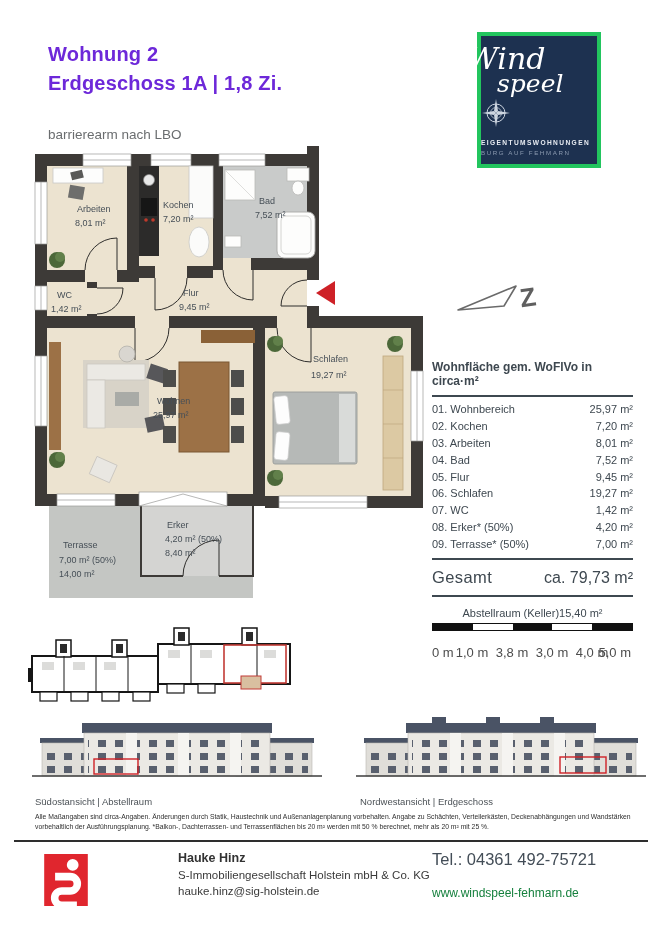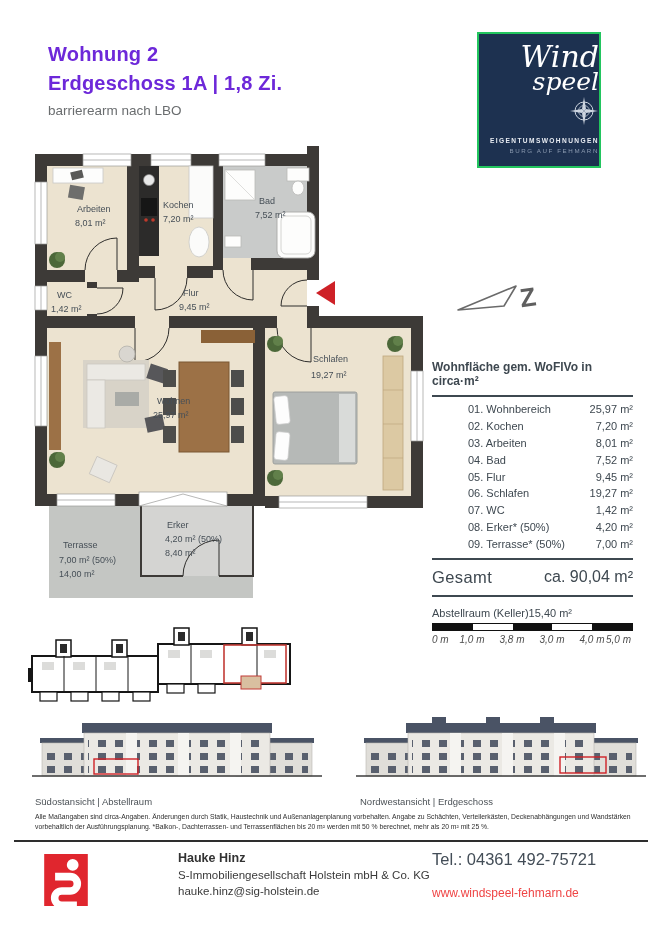--- a/index.html
+++ b/index.html
@@ -2,61 +2,61 @@
 <html><head>
 <meta charset="utf-8">
 <style>
   html,body{margin:0;padding:0;}
   body{width:662px;height:936px;background:#fff;font-family:"Liberation Sans",sans-serif;position:relative;overflow:hidden;}
   .abs{position:absolute;}
 
   
   .title-block{left:48px;top:40px;}
   .title-line{font-size:20px;font-weight:700;color:#6d28d9;line-height:29px;letter-spacing:.2px;}
-  .subtitle{font-size:13.5px;color:#6a6d6f;margin-top:5px;}
+  .subtitle{font-size:13.5px;color:#6a6d6f;margin-top:29px;}
 
   
-  .logo{left:477px;top:32px;width:124px;height:136px;background:#1d3150;border:2px solid #22c55e;box-sizing:border-box;text-align:right;color:#fff;}
+  .logo{left:477px;top:32px;width:124px;height:136px;background:#1d3150;border:4px solid #22c55e;box-sizing:border-box;text-align:left;color:#fff;}
   .logo .script{font-family:"DejaVu Serif",serif;font-style:italic;color:#fff;}
   .logo .w1{font-size:30px;line-height:30px;margin-top:8px;margin-left:-14px;}
   .logo .w2{font-size:25px;line-height:20px;margin-left:16px;}
   .logo .tag1{font-size:6.6px;letter-spacing:1.4px;color:#e8ecf2;margin-top:7px;font-weight:700;}
   .logo .tag2{font-size:6.2px;letter-spacing:1.6px;color:#8b9ab0;margin-top:3px;}
 
   
   .plan-label{font-family:"Liberation Sans",sans-serif;font-size:9px;fill:#464f57;}
 
   
   .area-table{left:432px;top:360px;width:201px;color:#3e4850;}
   .at-title{font-size:12px;font-weight:700;padding-bottom:7px;border-bottom:2px solid #3e4850;}
-  .at-rows{margin-top:4px;margin-left:36px;}
+  .at-rows{margin-top:4px;}
   .at-row{display:flex;justify-content:space-between;font-size:11px;padding:2.4px 0;}
-  .at-total{display:flex;justify-content:space-between;align-items:flex-start;border-top:2px solid #3e4850;border-bottom:2px solid #3e4850;margin-top:6px;padding:8px 0;}
+  .at-total{display:flex;justify-content:space-between;align-items:center;border-top:2px solid #3e4850;border-bottom:2px solid #3e4850;margin-top:6px;padding:8px 0;}
   .at-total .tl{font-size:16.5px;letter-spacing:.4px;}
   .at-total .tv{font-size:16px;}
-  .at-extra{display:flex;justify-content:flex-start;font-size:11px;margin-top:10px;}
+  .at-extra{display:flex;justify-content:center;font-size:11px;margin-top:10px;}
 
   
   .scalebar{left:432px;top:623px;width:201px;height:26px;}
   .sb-segs{display:flex;height:8px;border:1px solid #111;box-sizing:border-box;}
   .sb-segs span{flex:1;}
-  .sb-labels{position:relative;height:12px;margin-top:3px;font-size:10px;color:#4c4c4c;font-style:italic;}
+  .sb-labels{position:relative;height:12px;margin-top:14px;font-size:13px;color:#4c4c4c;}
   .sb-labels span{position:absolute;transform:translateX(-50%);white-space:nowrap;}
 
   .caption{font-size:9.5px;color:#4c5257;}
 
   .disclaimer{left:35px;top:812px;width:600px;font-size:6.8px;line-height:9.6px;color:#2f2f2f;}
 
   .footer-line{left:14px;top:840px;width:634px;height:2px;background:#2e2e2e;}
   .sk-logo{left:40px;top:854px;width:52px;height:52px;}
   .contact{left:130px;top:851px;color:#3a3a3a;}
   .contact .name{font-size:12.5px;font-weight:700;color:#333;margin-bottom:2px;padding-left:48px;}
   .contact .line{font-size:11.5px;line-height:16px;margin-left:48px;}
   .tel{left:432px;top:850px;font-size:16.5px;color:#434d57;}
-  .web{left:432px;top:886px;font-size:12px;color:#ef4444;}
+  .web{left:432px;top:886px;font-size:12px;color:#15803d;}
 </style>
 </head>
 <body>
 
 <div class="abs title-block">
   <div class="title-line">Wohnung 2</div>
   <div class="title-line">Erdgeschoss 1A | 1,8 Zi.</div>
   <div class="subtitle">barrierearm nach LBO</div>
 </div>
 
@@ -306,21 +306,21 @@
         <span>08. Erker* (50%)</span>
         <span>4,20 m²</span>
       </div>
     <div class="at-row">
         <span>09. Terrasse* (50%)</span>
         <span>7,00 m²</span>
       </div>
   </div>
   <div class="at-total">
     <span class="tl">Gesamt</span>
-    <span class="tv">ca. 90,04 m²</span>
+    <span class="tv">ca. 79,73 m²</span>
   </div>
   <div class="at-extra">
     <span>Abstellraum (Keller)</span>
     <span>15,40 m²</span>
   </div>
 </div>
 
 <div class="abs scalebar">
   <div class="sb-segs">
     <span style="background:#111"></span>

